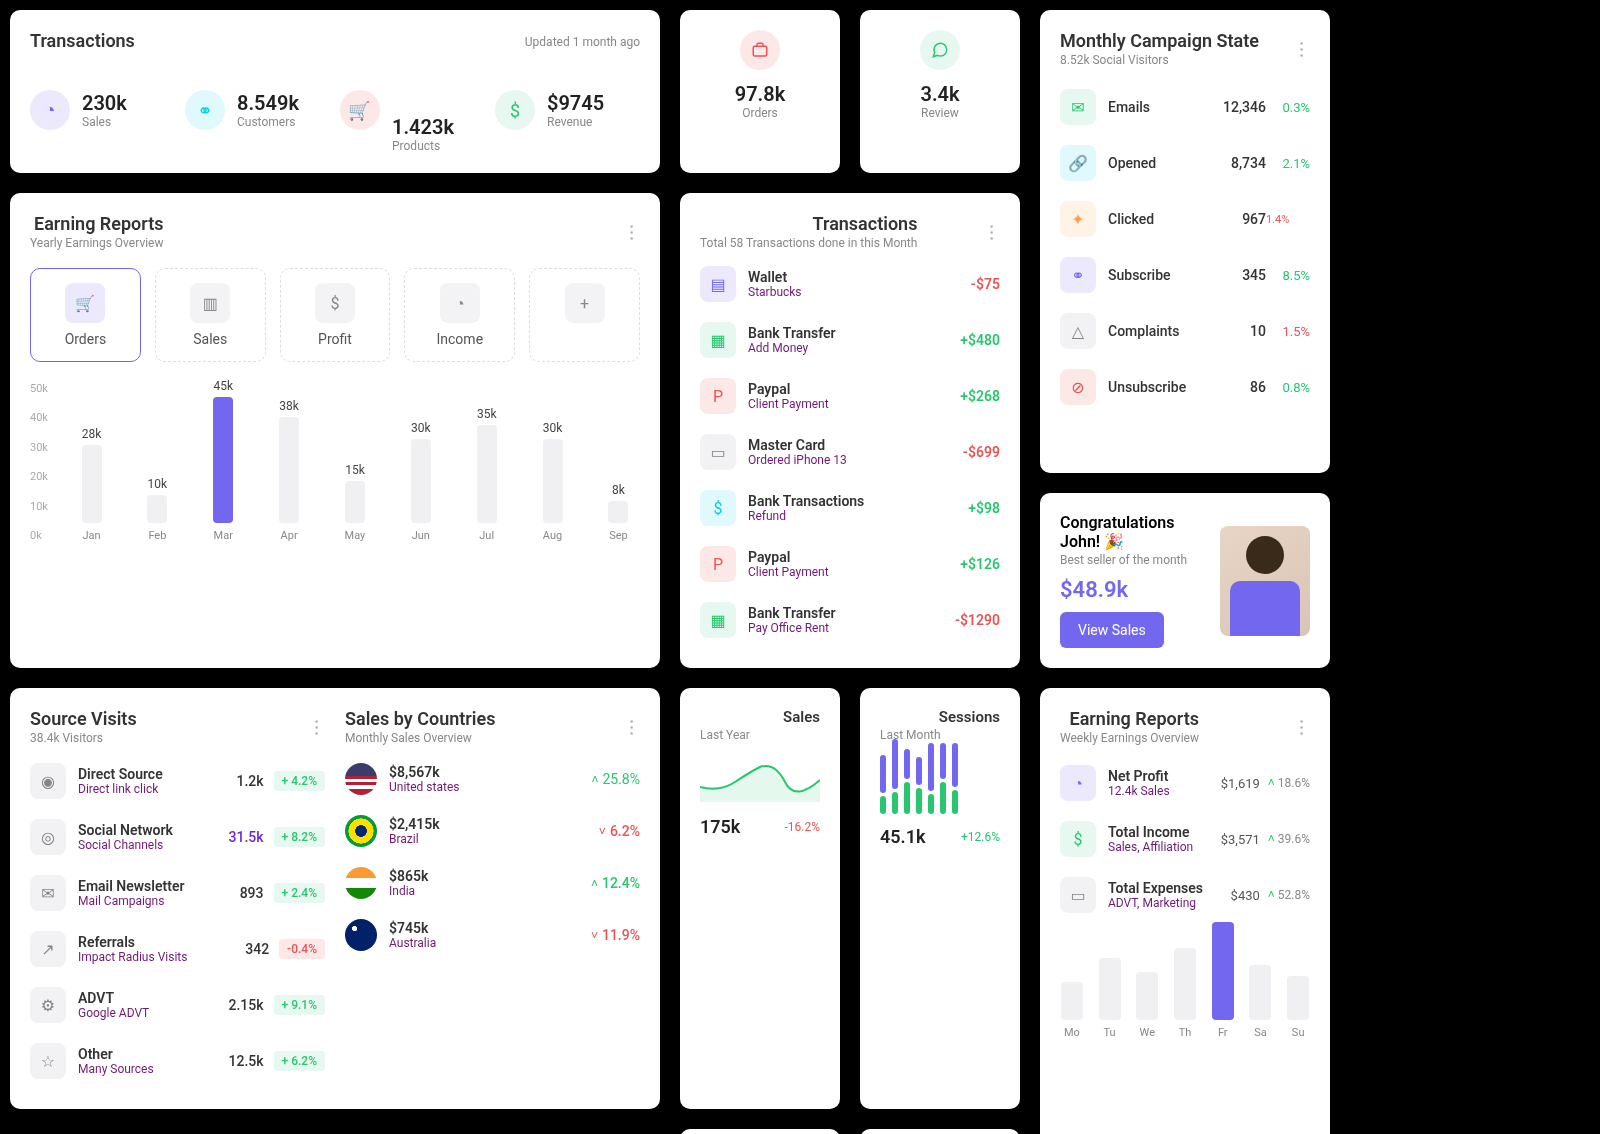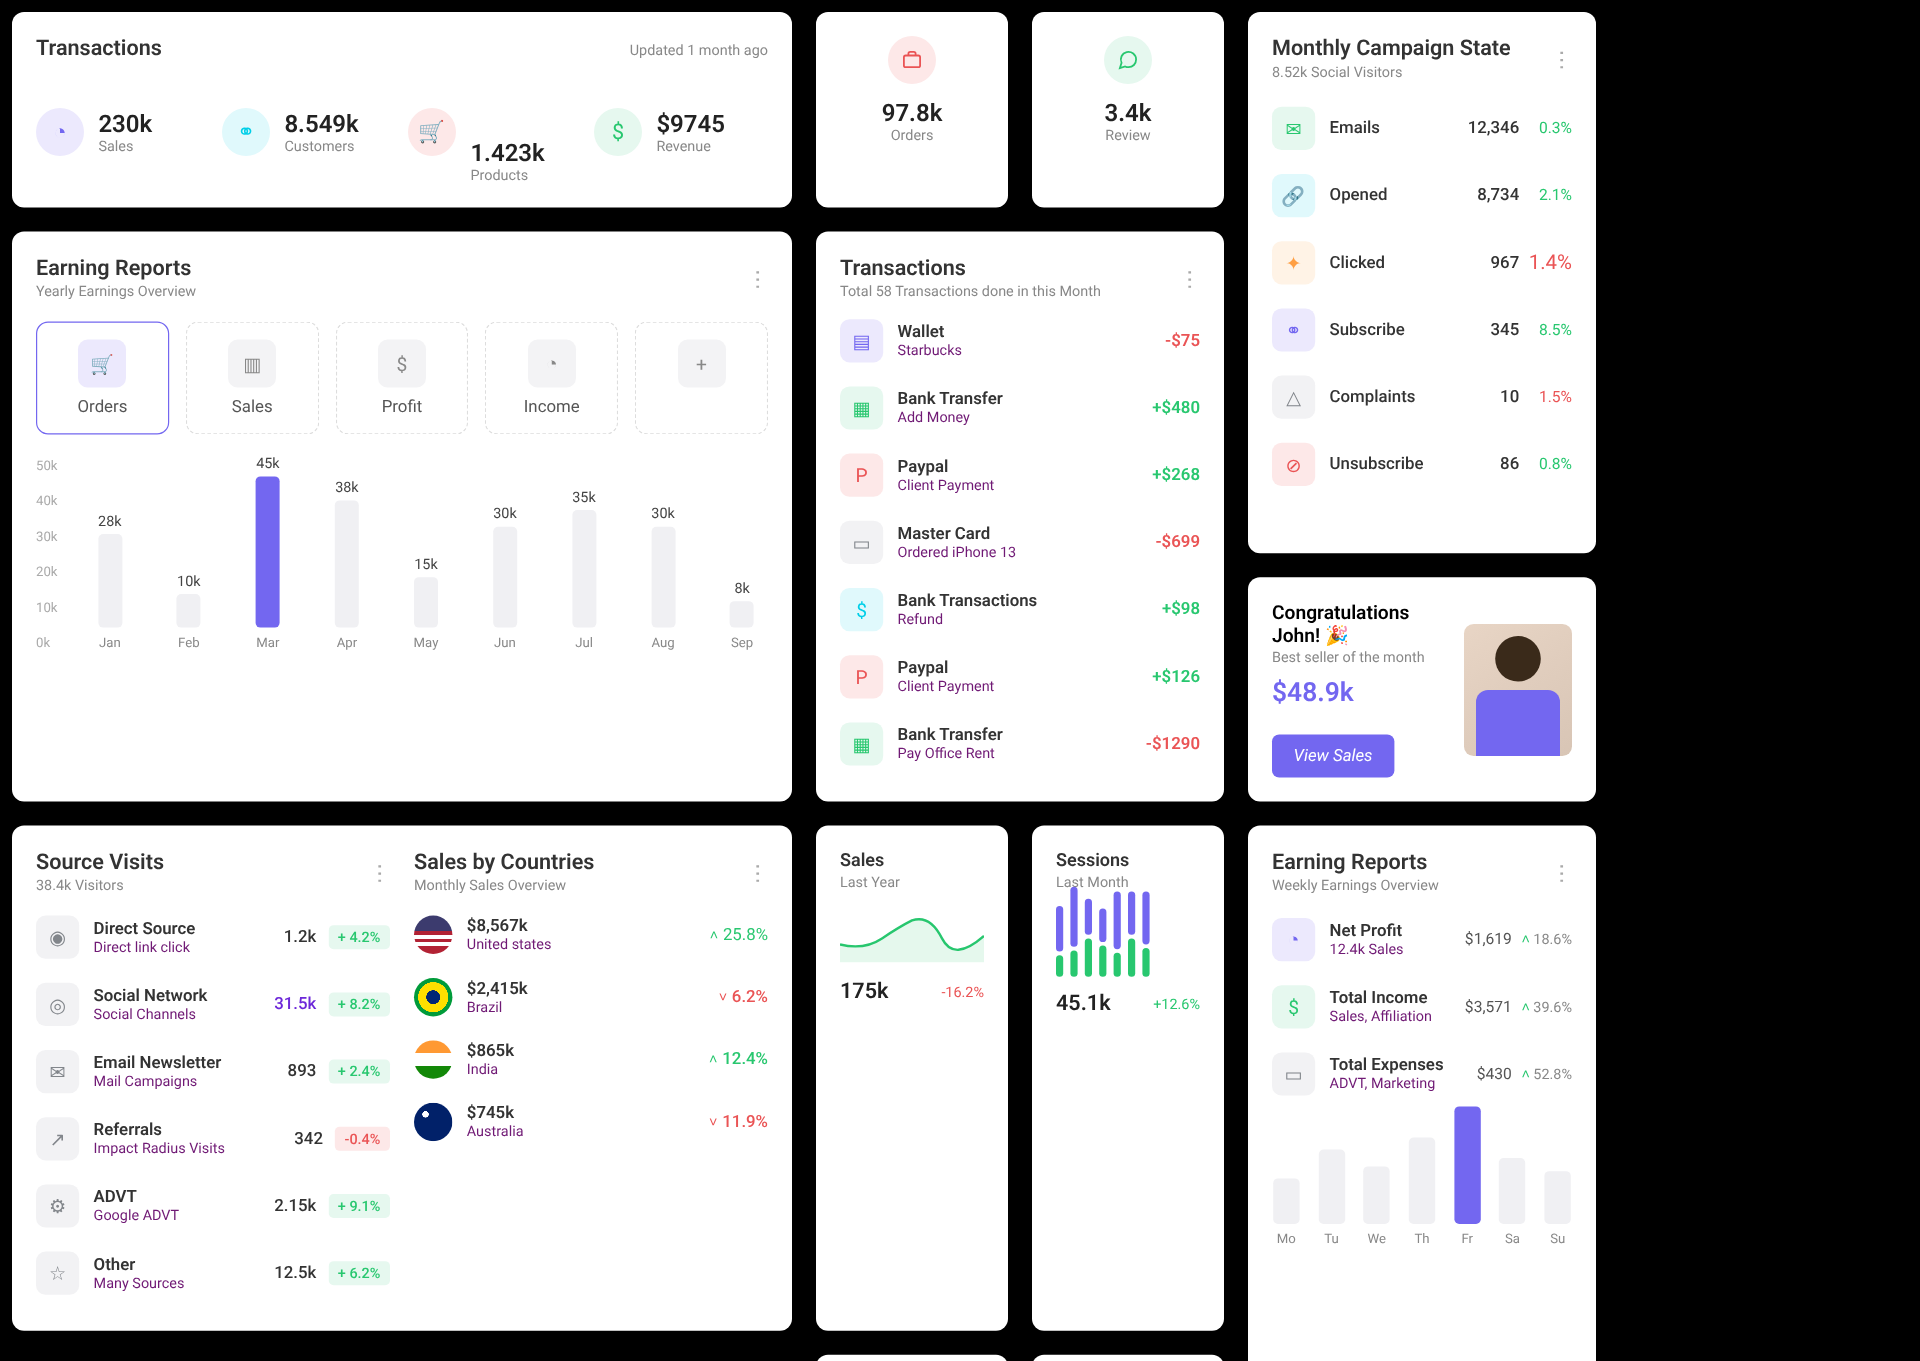--- a/index.html
+++ b/index.html
@@ -1,19 +1,19 @@
 <!DOCTYPE html>
 <html><head>
 <meta charset="utf-8">
 <style>
 * { box-sizing: border-box; margin: 0; padding: 0; font-family: -apple-system, BlinkMacSystemFont, "Segoe UI", Roboto, Helvetica, Arial, sans-serif; }
 body { background: #000; padding: 10px; width: 1600px; }
 .dash { display: grid; grid-template-columns: 650px 160px 160px 290px; gap: 20px; }
 .card { background: #fff; border-radius: 10px; padding: 20px; box-shadow: 0 4px 12px rgba(0,0,0,0.5); }
-.card-title { font-size: 18px; font-weight: 600; color: #333; }
+.card-title { font-size: 18px; font-weight: 600; color: #333; text-align: right; }
 .card-sub { font-size: 12px; color: #888; margin-top: 2px; }
 .menu-dots { color: #aaa; cursor: pointer; font-size: 18px; letter-spacing: -2px; transform: rotate(90deg); display:inline-block; }
 .row { display: flex; align-items: center; }
 .sp { display: flex; justify-content: space-between; align-items: center; }
 .icon-circle { width: 40px; height: 40px; border-radius: 50%; display:flex; align-items:center; justify-content:center; font-size:18px; flex-shrink:0; }
 .icon-sq { width: 36px; height: 36px; border-radius: 8px; display:flex; align-items:center; justify-content:center; font-size:16px; flex-shrink:0; }
 .stat-val { font-size: 20px; font-weight: 600; color: #222; }
 .stat-lbl { font-size: 12px; color: #888; }
 .grid-4 { display:grid; grid-template-columns: repeat(4,1fr); gap:10px; margin-top:16px; }
 .tabbox { border:1px dashed #ddd; border-radius:10px; padding: 14px 0; text-align:center; cursor:pointer; }
@@ -142,21 +142,21 @@
           </div>
      <div style="font-size:14px;font-weight:500;color:#333;width:56px;text-align:right;">8,734</div>
      <div class="green" style="font-size:13px;width:44px;text-align:right;">2.1%</div>
    </div>
         <div class="lst-row">
      <div class="icon-sq" style="background:#fff3e6;color:#ff9f43">✦</div>
      <div class="info">
             <div class="t1" style="font-weight:500;">Clicked</div>
           </div>
      <div style="font-size:14px;font-weight:500;color:#333;width:56px;text-align:right;">967</div>
-     <div class="red" style="font-size:17px;width:44px;text-align:right;">1.4%</div>
+     <div class="red" style="font-size:11px;width:44px;">1.4%</div>
    </div>
         <div class="lst-row">
      <div class="icon-sq" style="background:#ece9fd;color:#7367f0">⚭</div>
      <div class="info">
             <div class="t1" style="font-weight:500;">Subscribe</div>
           </div>
      <div style="font-size:14px;font-weight:500;color:#333;width:56px;text-align:right;">345</div>
      <div class="green" style="font-size:13px;width:44px;text-align:right;">8.5%</div>
    </div>
         <div class="lst-row">
@@ -333,21 +333,21 @@
      <div class="amt red">-$1290</div>
    </div>
       </div>
   </div>
 
   <div class="card" style="grid-column:4; display:flex; gap:12px; align-items:center;">
     <div style="flex:1;">
       <div style="font-size:16px; font-weight:600;">Congratulations John! 🎉</div>
       <div class="card-sub">Best seller of the month</div>
       <div style="font-size:22px; font-weight:600; margin-top:10px;" class="purple">$48.9k</div>
-      <button class="btn-purple" style="margin-top:22px;font-style:italic;">View Sales</button>
+      <button class="btn-purple" style="margin-top:10px;">View Sales</button>
     </div>
     <div class="avatar"></div>
   </div>
 
   <div class="card" style="grid-column:1;">
     <div style="display:flex; gap:20px;">
       <div style="flex:1;">
         <div class="sp">
           <div>
             <div class="card-title">Source Visits</div>

